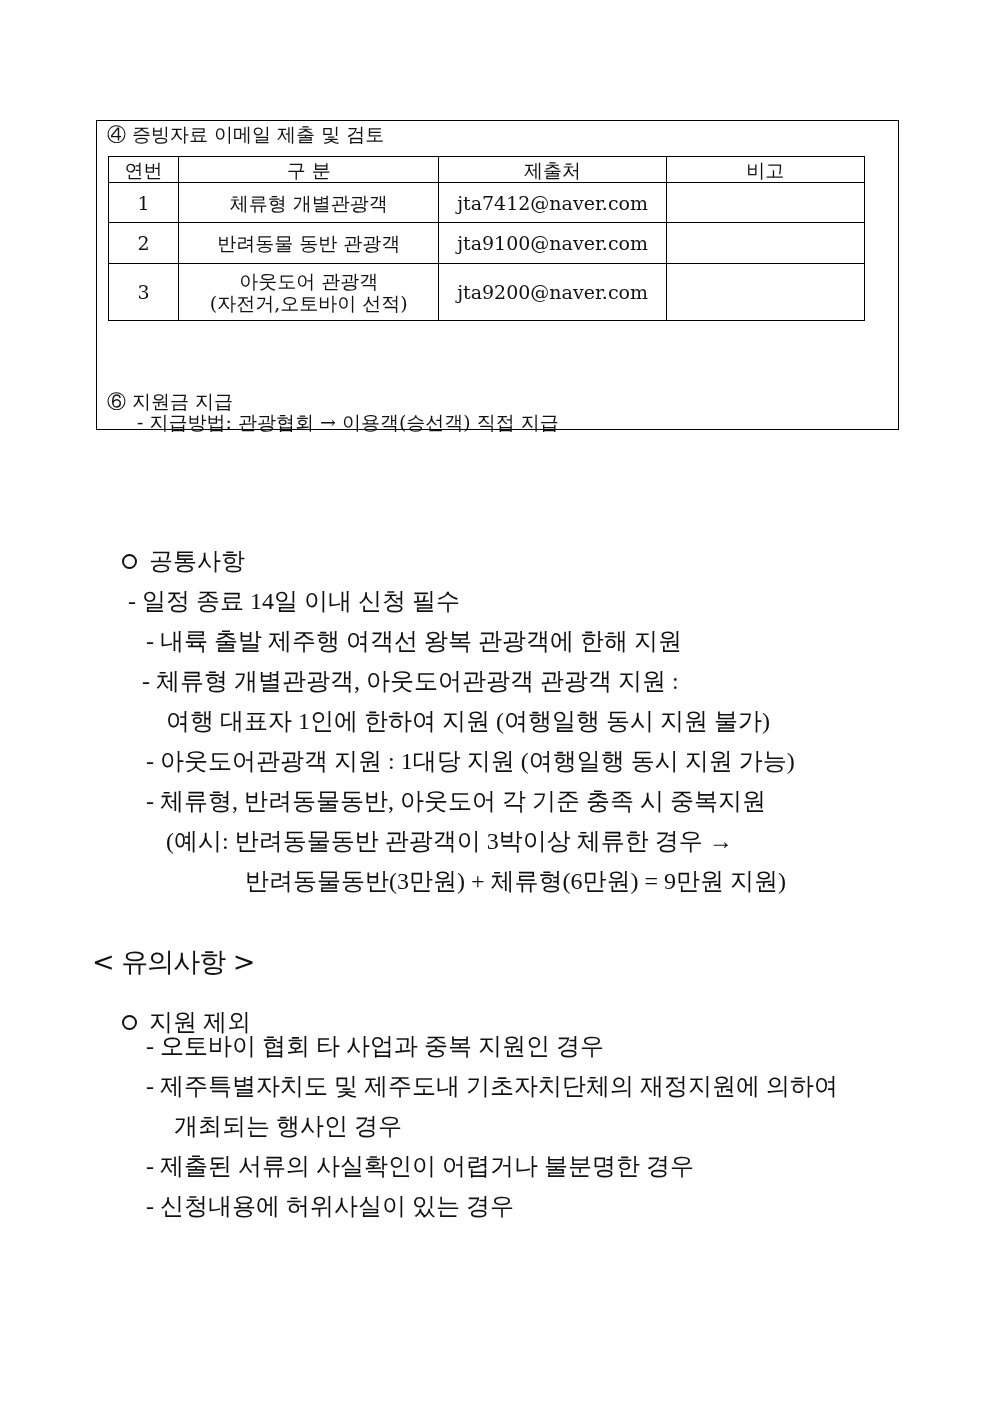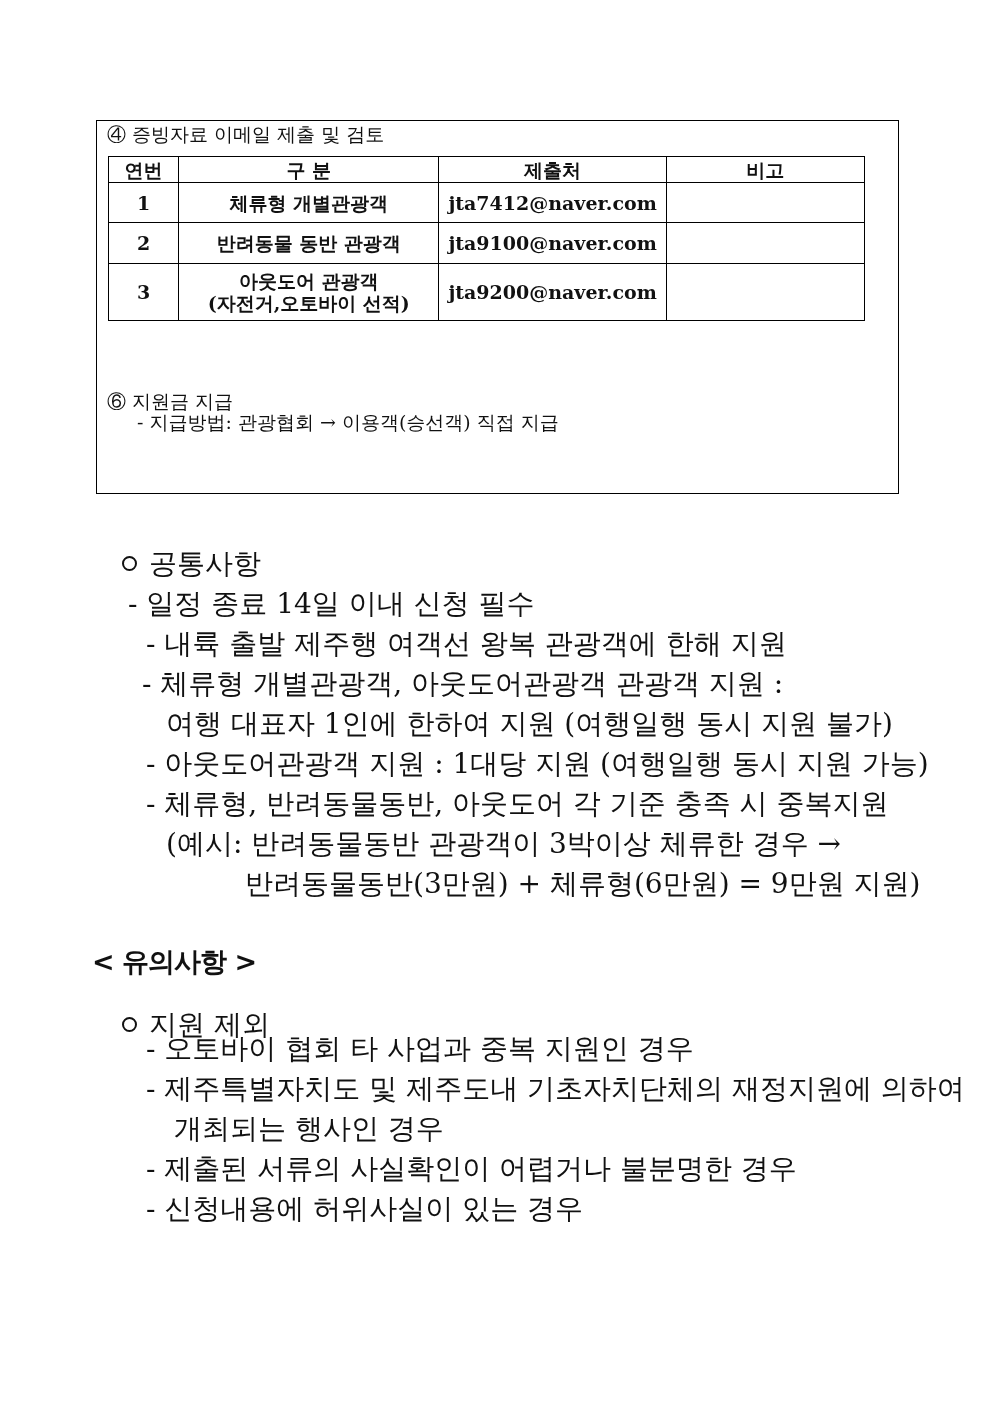--- a/index.html
+++ b/index.html
@@ -2,51 +2,51 @@
 <html><head>
 <meta charset="utf-8">
 <style>
   html, body { margin: 0; padding: 0; background: #ffffff; }
   body {
     width: 992px; height: 1403px; position: relative; overflow: hidden;
     font-family: "DejaVu Serif", "Liberation Serif", serif;
     color: #111111;
   }
   .box {
-    position: absolute; left: 96px; top: 120px; width: 803px; height: 374px;
+    position: absolute; left: 96px; top: 120px; width: 803px; height: 310px;
     border: 1px solid #000; box-sizing: border-box;
   }
   .line { position: absolute; white-space: nowrap; }
   .s19 { font-size: 19px; }
-  .s22 { font-size: 28px; }
+  .s22 { font-size: 24px; font-family: Liberation Serif, serif; }
   .step-title { left: 10px; top: 1px; }
   table.sub {
     position: absolute; left: 11px; top: 35px; width: 757px;
     border-collapse: collapse; table-layout: fixed;
   }
   table.sub td, table.sub th {
-    border: 1px solid #000; text-align: center; font-weight: bold;
+    border: 1px solid #000; text-align: center; font-weight: normal;
     font-size: 19px; padding: 0; line-height: 22px;
   }
   table.sub th { height: 25px; }
   table.sub tr.r1 td { height: 39px; }
   table.sub tr.r2 td { height: 40px; }
   table.sub tr.r3 td { height: 56px; }
   .c-num { width: 70px; }
   .c-cat { width: 260px; }
   .c-mail { width: 227px; }
   .c-note { width: 198px; }
   .mail { font-family: "DejaVu Serif", "Liberation Serif", serif; }
   .bullet-o {
     display: inline-block; width: 15px; height: 15px; border: 2px solid #111;
     border-radius: 50%; box-sizing: border-box; vertical-align: middle;
     margin-right: 12px; position: relative; top: -2px;
   }
   .heading {
-    position: absolute; left: 92px; top: 944px; font-size: 27px; font-weight: bold;
+    position: absolute; left: 92px; top: 944px; font-size: 27px; font-weight: normal;
     font-family: "DejaVu Sans", "Liberation Sans", sans-serif; letter-spacing: -1px;
   }
 </style>
 </head>
 <body>
 
 <div class="box">
   <div class="line s19 step-title">④ 증빙자료 이메일 제출 및 검토</div>
 
   <table class="sub">

